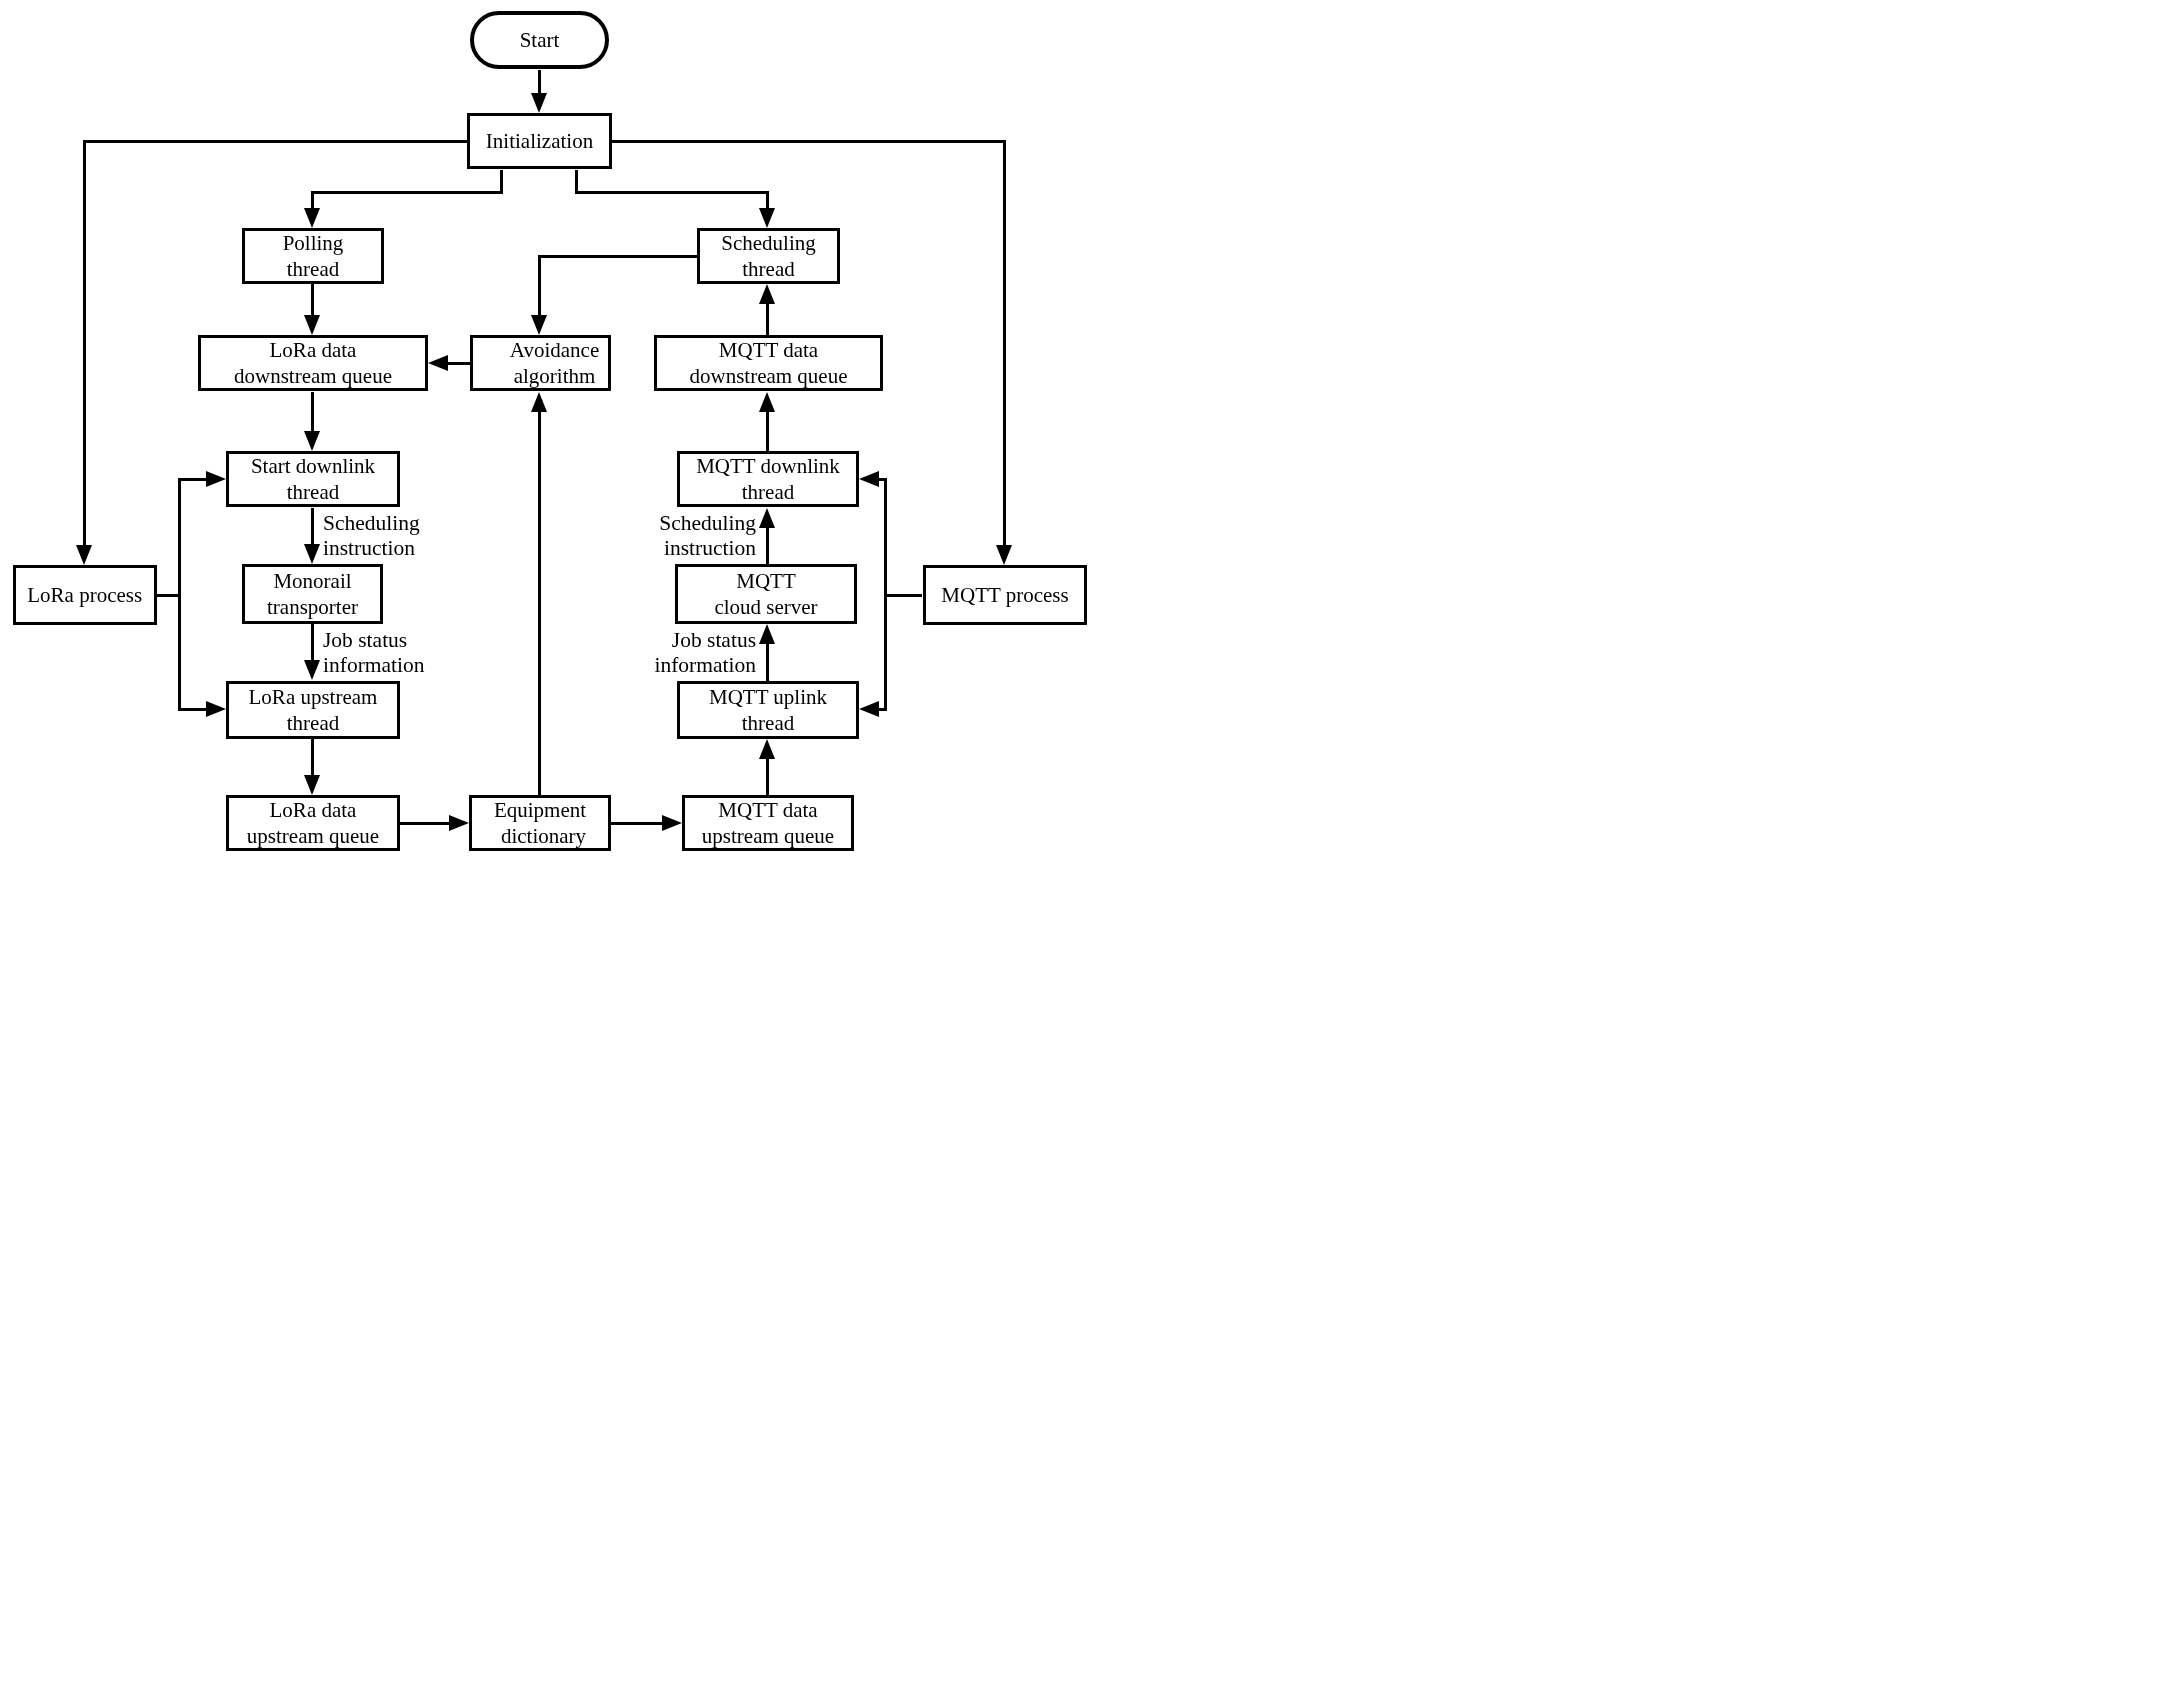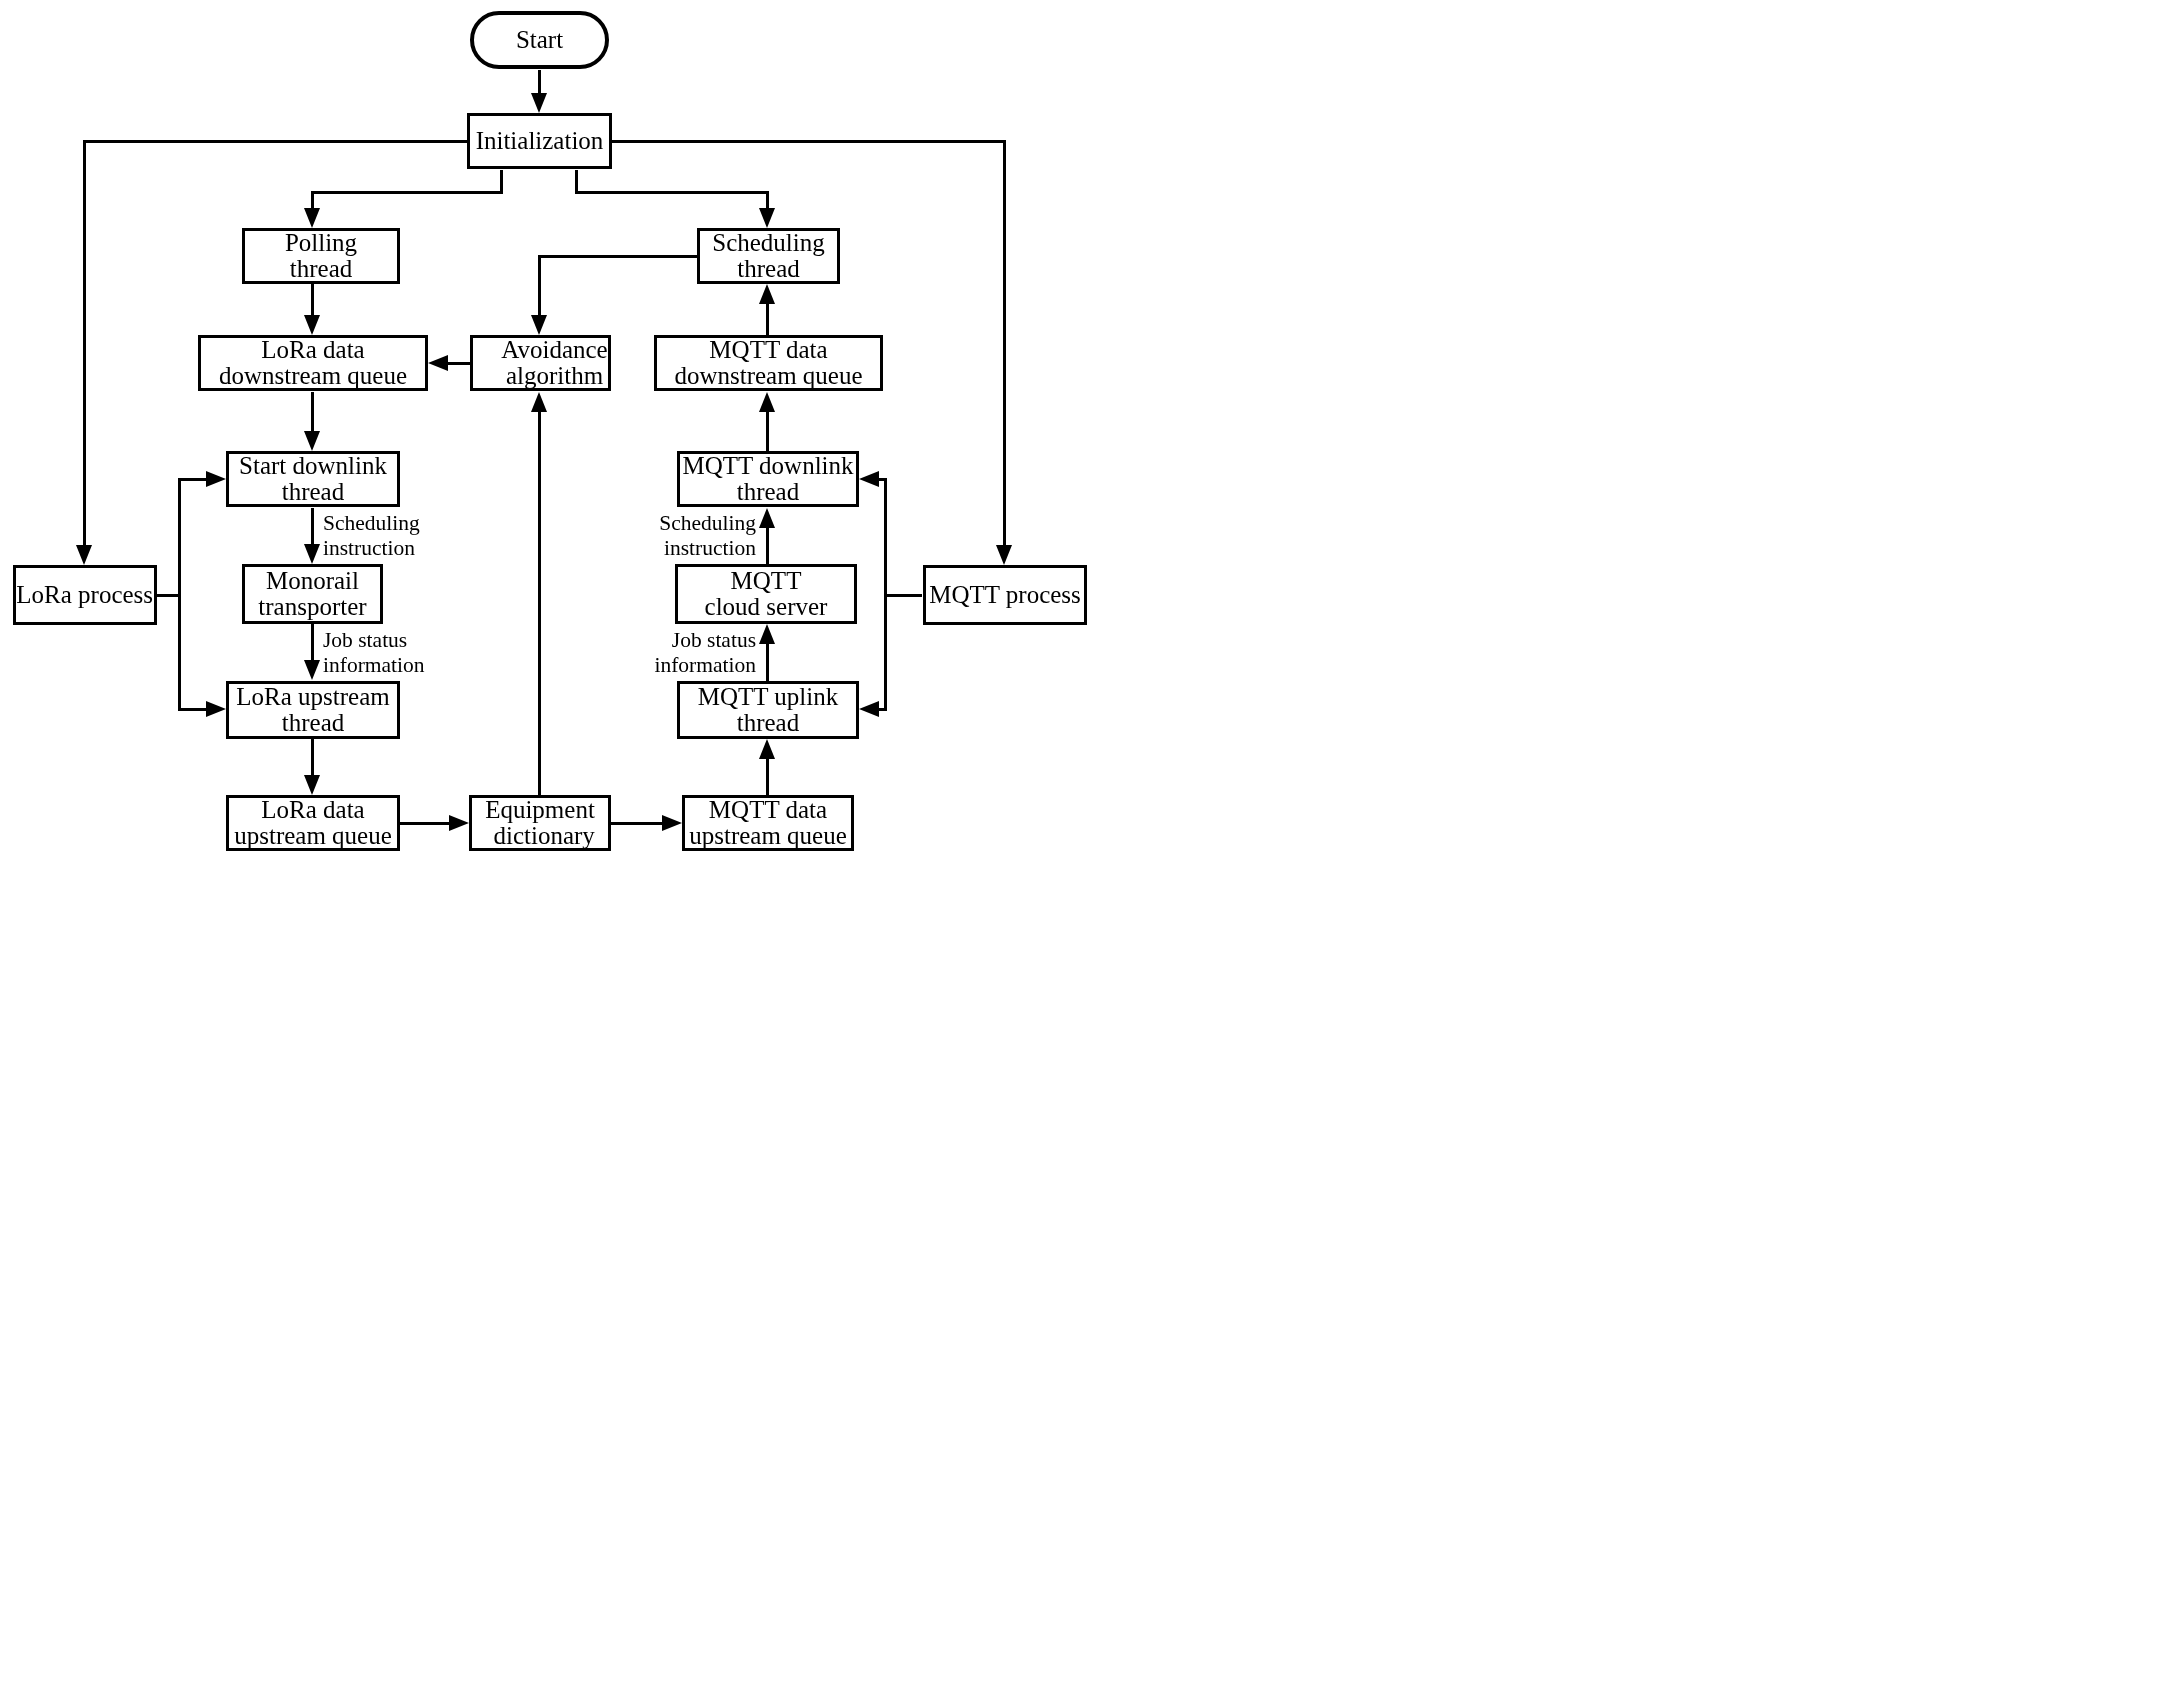--- a/index.html
+++ b/index.html
@@ -11,21 +11,21 @@
     color:#000;
     overflow:hidden;
   }
   .node{
     position:absolute;
     box-sizing:border-box;
     border:3.4px solid #000;
     background:#fff;
     display:flex;align-items:center;justify-content:center;
     text-align:center;
-    font-size:25px;line-height:26px;
+    font-size:21px;line-height:26px;
     white-space:pre-line;
     z-index:2;
   }
   .node.pill{border-radius:31px;border-width:4px;}
   .seg{position:absolute;background:#000;z-index:1;}
   .arr{position:absolute;width:0;height:0;z-index:1;}
   .arrD{border-left:8.7px solid transparent;border-right:8.7px solid transparent;border-top:20px solid #000;}
   .arrU{border-left:8.7px solid transparent;border-right:8.7px solid transparent;border-bottom:20px solid #000;}
   .arrL{border-top:8.7px solid transparent;border-bottom:8.7px solid transparent;border-right:20px solid #000;}
   .arrR{border-top:8.7px solid transparent;border-bottom:8.7px solid transparent;border-left:20px solid #000;}
@@ -39,21 +39,21 @@
 </style>
 </head>
 <body>
 
 <div class="canvas">
 
   <div class="node pill" style="left:470px;top:11.4px;width:139px;height:58px;">Start</div>
 
   <div class="node" style="left:467px;top:113px;width:145px;height:56px;">Initialization</div>
 
-  <div class="node" style="left:242px;top:228px;width:158px;height:56px;">Polling
+  <div class="node" style="left:242px;top:228px;width:142px;height:56px;">Polling
 thread</div>
 
   <div class="node" style="left:697px;top:228px;width:143px;height:56px;">Scheduling
 thread</div>
 
   <div class="node" style="left:198px;top:335px;width:230px;height:56px;">LoRa data
 downstream queue</div>
 
   <div class="node" style="left:470px;top:335px;width:141px;height:56px;padding-left:28px;">Avoidance
 algorithm</div>

